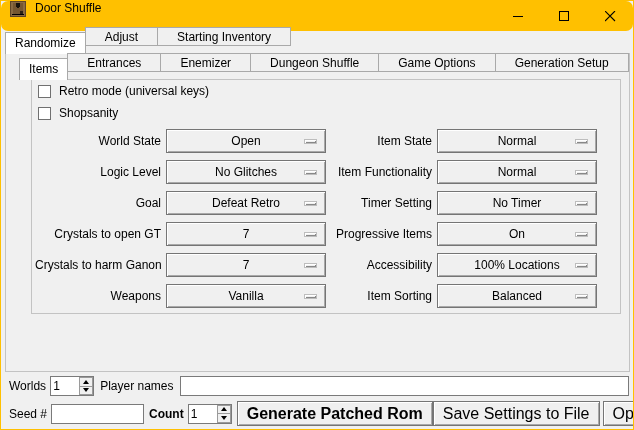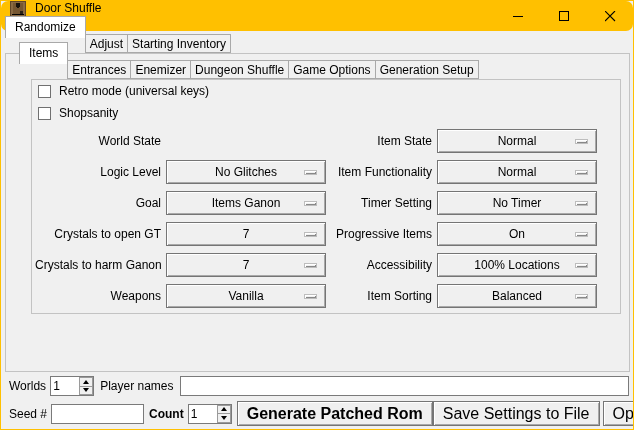--- a/index.html
+++ b/index.html
@@ -20,27 +20,27 @@
   .win-btn {
     width:46px; height:30px; display:flex; align-items:center; justify-content:center;
     font-size:13px; color:#000; cursor:default;
   }
   .win-btn svg { display:block; }
   
   .tab-row { position:absolute; display:flex; align-items:flex-end; z-index:3; }
   .main-tabs { left:4px; top:31px; height:22px; }
   .sub-tabs  { left:18px; top:57px; height:22px;align-items:flex-end; }
   .tab {
-    height:19px; margin-bottom:1px; margin-right:-1px;
-    padding:0 4px; line-height:18px;
+    height:19px; margin-bottom:8px; margin-right:-1px;
+    padding:0 19px; line-height:18px;
     background:#f0f0f0; border:1px solid #a9a9a9;
     position:relative; z-index:1; cursor:default; white-space:nowrap;
   }
   .tab.active {
-    height:22px; margin-bottom:16px; line-height:20px;
+    height:22px; margin-bottom:0; line-height:20px;
     background:#fff; border-bottom:none; z-index:2; padding:0 9px;
   }
   
   .outer-pane {
     position:absolute; left:4px; top:52px; width:625px; height:319px;
     border:1px solid #c3c3c3; background:#f0f0f0; z-index:1;
   }
   .inner-pane {
     position:absolute; left:30px; top:78px; width:590px; height:235px;
     border:1px solid #c3c3c3; background:#f0f0f0; z-index:2;
@@ -164,32 +164,36 @@
       <span class="cb-label">Retro mode (universal keys)</span>
     </div>
     <div class="cb-row" style="top:26px;">
       <span class="cb-box"></span>
       <span class="cb-label">Shopsanity</span>
     </div>
 
     <div class="form-col left">
       <div class="form-row">
         <span class="f-label">World State</span>
+        <div class="dropdown">
+          <span class="dd-value">Open</span>
+          <span class="dd-indicator"></span>
+        </div>
       </div>
       <div class="form-row">
         <span class="f-label">Logic Level</span>
         <div class="dropdown">
           <span class="dd-value">No Glitches</span>
           <span class="dd-indicator"></span>
         </div>
       </div>
       <div class="form-row">
         <span class="f-label">Goal</span>
         <div class="dropdown">
-          <span class="dd-value">Items Ganon</span>
+          <span class="dd-value">Defeat Retro</span>
           <span class="dd-indicator"></span>
         </div>
       </div>
       <div class="form-row">
         <span class="f-label">Crystals to open GT</span>
         <div class="dropdown">
           <span class="dd-value">7</span>
           <span class="dd-indicator"></span>
         </div>
       </div>

